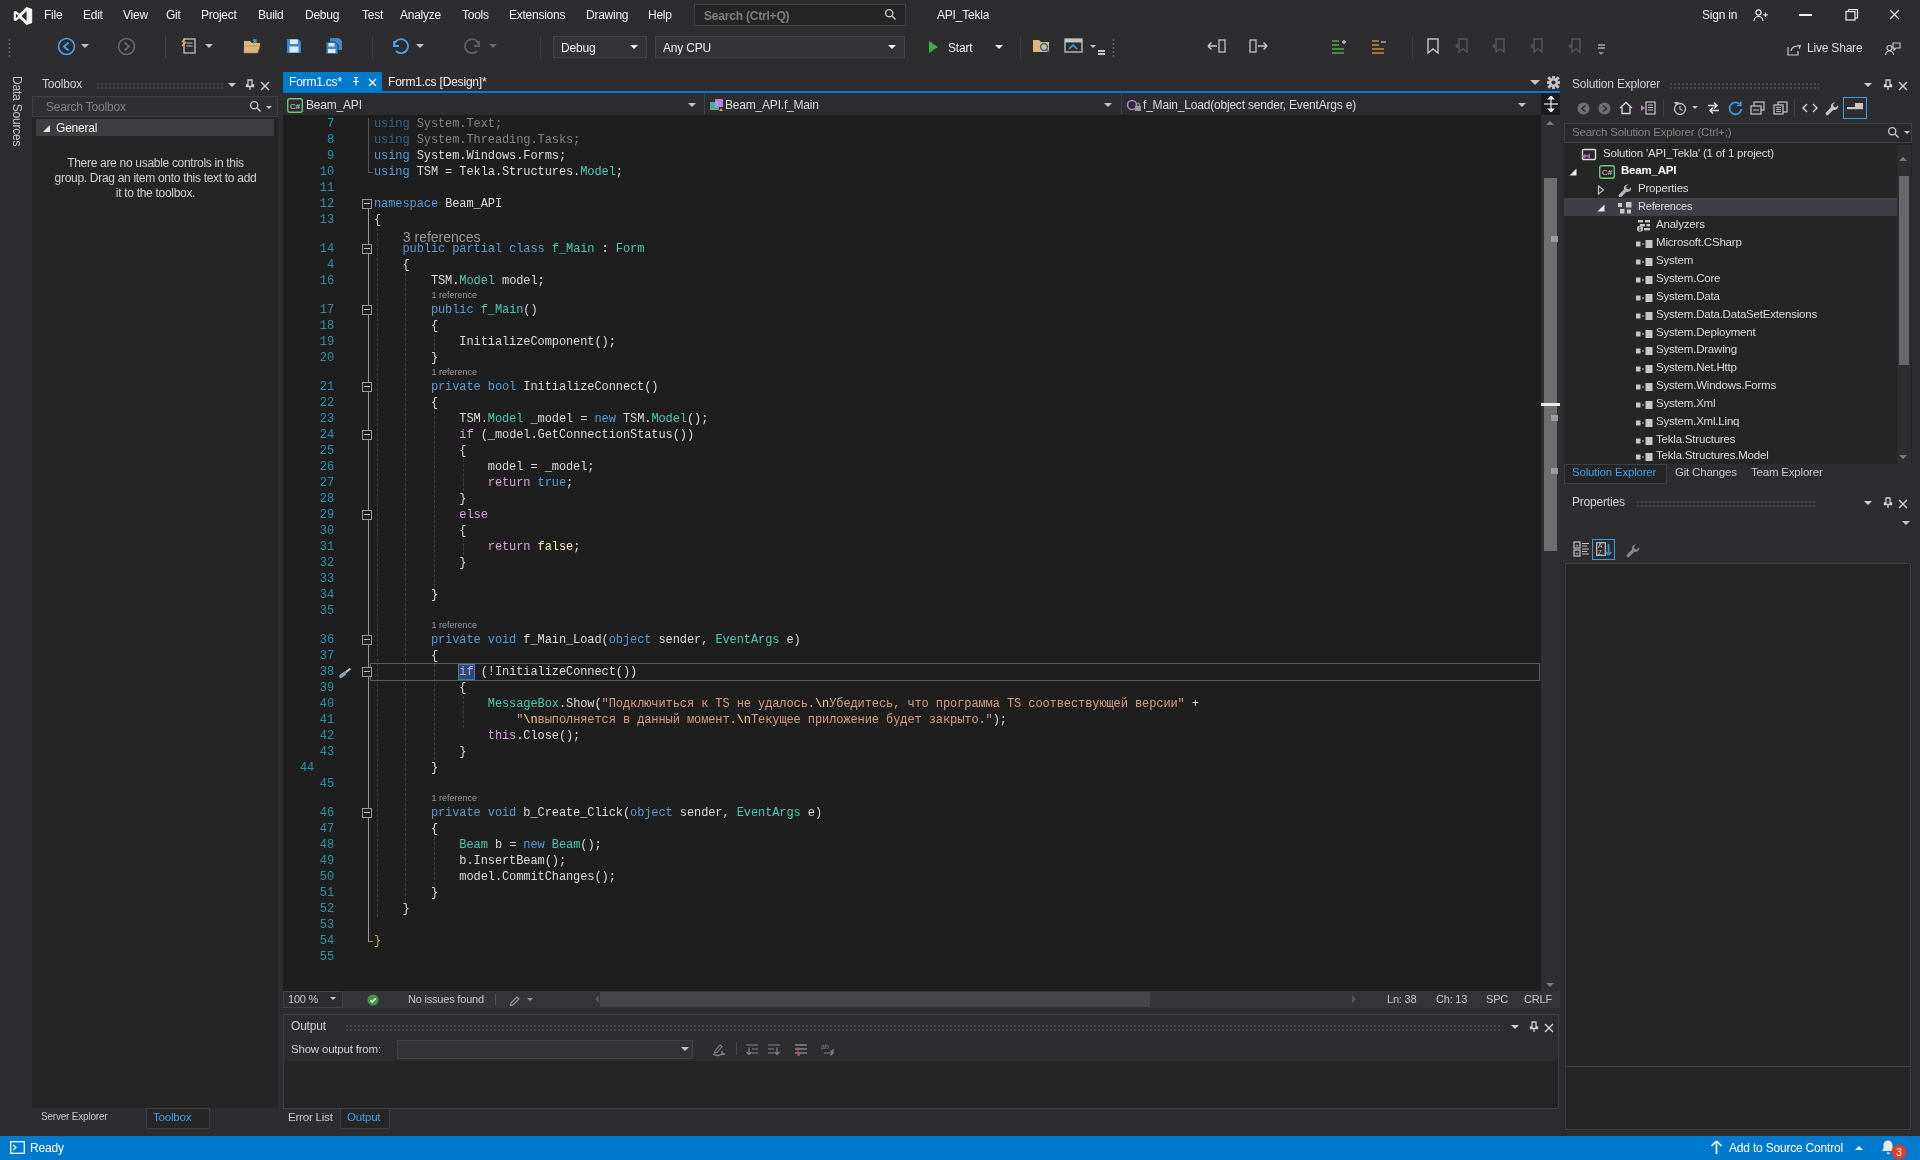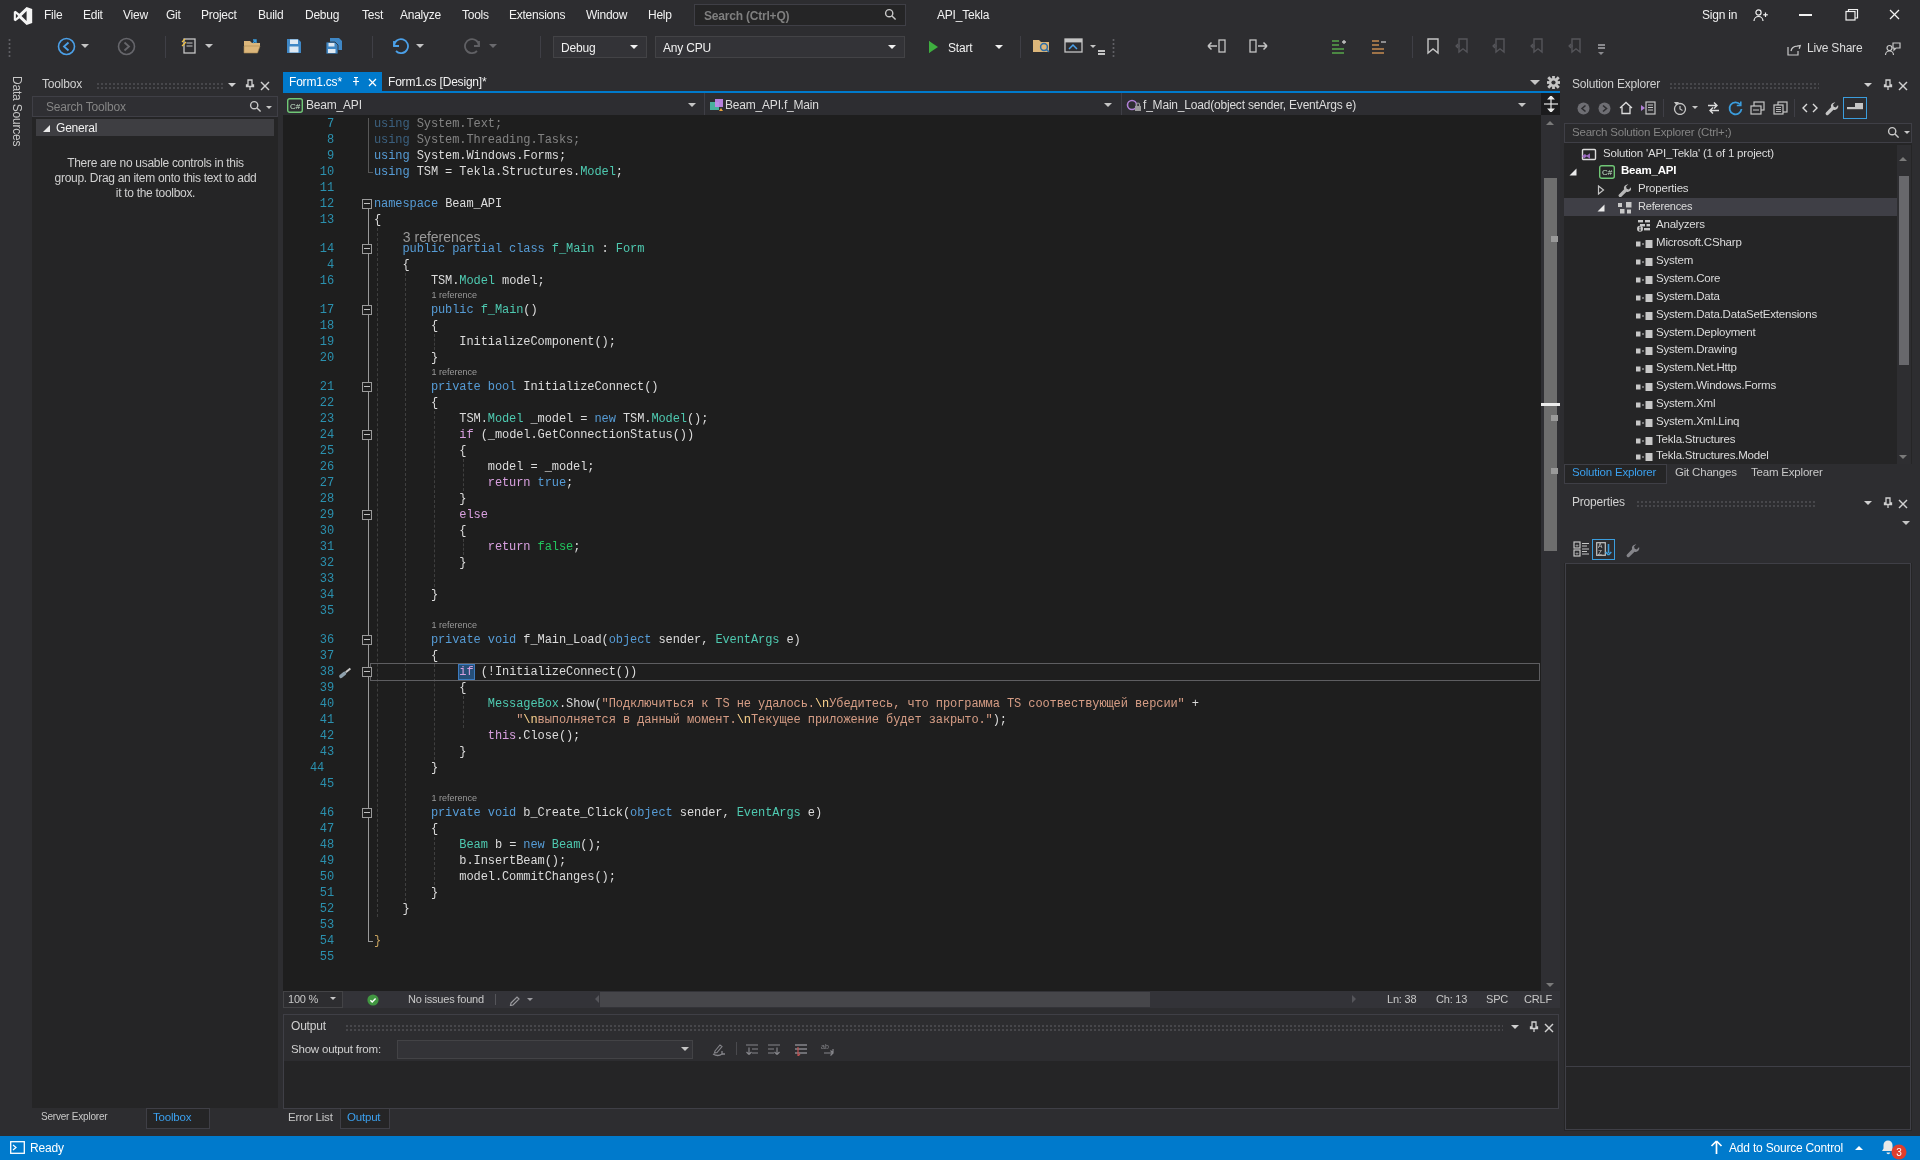--- a/index.html
+++ b/index.html
@@ -11,21 +11,21 @@
 <div style="position:absolute;left:83px;top:8px;color:#f1f1f1;font-size:12px;font-weight:normal;letter-spacing:-0.25px;font-family:'Liberation Sans',sans-serif;white-space:pre;">Edit</div>
 <div style="position:absolute;left:123px;top:8px;color:#f1f1f1;font-size:12px;font-weight:normal;letter-spacing:-0.25px;font-family:'Liberation Sans',sans-serif;white-space:pre;">View</div>
 <div style="position:absolute;left:166px;top:8px;color:#f1f1f1;font-size:12px;font-weight:normal;letter-spacing:-0.25px;font-family:'Liberation Sans',sans-serif;white-space:pre;">Git</div>
 <div style="position:absolute;left:201px;top:8px;color:#f1f1f1;font-size:12px;font-weight:normal;letter-spacing:-0.25px;font-family:'Liberation Sans',sans-serif;white-space:pre;">Project</div>
 <div style="position:absolute;left:258px;top:8px;color:#f1f1f1;font-size:12px;font-weight:normal;letter-spacing:-0.25px;font-family:'Liberation Sans',sans-serif;white-space:pre;">Build</div>
 <div style="position:absolute;left:305px;top:8px;color:#f1f1f1;font-size:12px;font-weight:normal;letter-spacing:-0.25px;font-family:'Liberation Sans',sans-serif;white-space:pre;">Debug</div>
 <div style="position:absolute;left:362px;top:8px;color:#f1f1f1;font-size:12px;font-weight:normal;letter-spacing:-0.25px;font-family:'Liberation Sans',sans-serif;white-space:pre;">Test</div>
 <div style="position:absolute;left:400px;top:8px;color:#f1f1f1;font-size:12px;font-weight:normal;letter-spacing:-0.25px;font-family:'Liberation Sans',sans-serif;white-space:pre;">Analyze</div>
 <div style="position:absolute;left:462px;top:8px;color:#f1f1f1;font-size:12px;font-weight:normal;letter-spacing:-0.25px;font-family:'Liberation Sans',sans-serif;white-space:pre;">Tools</div>
 <div style="position:absolute;left:509px;top:8px;color:#f1f1f1;font-size:12px;font-weight:normal;letter-spacing:-0.25px;font-family:'Liberation Sans',sans-serif;white-space:pre;">Extensions</div>
-<div style="position:absolute;left:586px;top:8px;color:#f1f1f1;font-size:12px;font-weight:normal;letter-spacing:-0.25px;font-family:'Liberation Sans',sans-serif;white-space:pre;">Window</div>
+<div style="position:absolute;left:586px;top:8px;color:#f1f1f1;font-size:12px;font-weight:normal;letter-spacing:-0.25px;font-family:'Liberation Sans',sans-serif;white-space:pre;">Drawing</div>
 <div style="position:absolute;left:648px;top:8px;color:#f1f1f1;font-size:12px;font-weight:normal;letter-spacing:-0.25px;font-family:'Liberation Sans',sans-serif;white-space:pre;">Help</div>
 <div style="position:absolute;left:694px;top:4px;width:212px;height:22px;background:#252526;border:1px solid #3f3f46;box-sizing:border-box;"></div>
 <div style="position:absolute;left:704px;top:9px;color:#7f7f7f;font-size:12px;font-weight:bold;letter-spacing:-0.2px;font-family:'Liberation Sans',sans-serif;white-space:pre;">Search (Ctrl+Q)</div>
 <svg style="position:absolute;left:884px;top:8px" width="13" height="13" viewBox="0 0 13 13">
     <g stroke="#c8c8c8" fill="none" stroke-width="1.4">
       <circle cx="5.2" cy="5.2" r="3.6"></circle>
       <line x1="8" y1="8" x2="11.6" y2="11.6"></line>
     </g>
   </svg>
 <div style="position:absolute;left:937px;top:8px;color:#f1f1f1;font-size:12px;font-weight:normal;letter-spacing:-0.2px;font-family:'Liberation Sans',sans-serif;white-space:pre;">API_Tekla</div>
@@ -335,21 +335,21 @@
 <div style="position:absolute;left:374px;top:460.0px;font-family:'Liberation Mono',monospace;font-size:12px;letter-spacing:-0.09px;white-space:pre;"><span style="color:#dcdcdc;">                model = _model;</span></div>
 <div style="position:absolute;left:300px;top:476.0px;width:34px;text-align:right;color:#2b91af;font-family:'Liberation Mono',monospace;font-size:12px;letter-spacing:-0.09px;">27</div>
 <div style="position:absolute;left:374px;top:476.0px;font-family:'Liberation Mono',monospace;font-size:12px;letter-spacing:-0.09px;white-space:pre;"><span style="color:#dcdcdc;">                </span><span style="color:#d8a0df;">return</span><span style="color:#dcdcdc;"> </span><span style="color:#569cd6;">true</span><span style="color:#dcdcdc;">;</span></div>
 <div style="position:absolute;left:300px;top:492.0px;width:34px;text-align:right;color:#2b91af;font-family:'Liberation Mono',monospace;font-size:12px;letter-spacing:-0.09px;">28</div>
 <div style="position:absolute;left:374px;top:492.0px;font-family:'Liberation Mono',monospace;font-size:12px;letter-spacing:-0.09px;white-space:pre;"><span style="color:#dcdcdc;">            }</span></div>
 <div style="position:absolute;left:300px;top:508.0px;width:34px;text-align:right;color:#2b91af;font-family:'Liberation Mono',monospace;font-size:12px;letter-spacing:-0.09px;">29</div>
 <div style="position:absolute;left:374px;top:508.0px;font-family:'Liberation Mono',monospace;font-size:12px;letter-spacing:-0.09px;white-space:pre;"><span style="color:#dcdcdc;">            </span><span style="color:#d8a0df;">else</span></div>
 <div style="position:absolute;left:300px;top:524.0px;width:34px;text-align:right;color:#2b91af;font-family:'Liberation Mono',monospace;font-size:12px;letter-spacing:-0.09px;">30</div>
 <div style="position:absolute;left:374px;top:524.0px;font-family:'Liberation Mono',monospace;font-size:12px;letter-spacing:-0.09px;white-space:pre;"><span style="color:#dcdcdc;">            {</span></div>
 <div style="position:absolute;left:300px;top:540.0px;width:34px;text-align:right;color:#2b91af;font-family:'Liberation Mono',monospace;font-size:12px;letter-spacing:-0.09px;">31</div>
-<div style="position:absolute;left:374px;top:540.0px;font-family:'Liberation Mono',monospace;font-size:12px;letter-spacing:-0.09px;white-space:pre;"><span style="color:#dcdcdc;">                </span><span style="color:#d8a0df;">return</span><span style="color:#dcdcdc;"> </span><span style="color:#22c55e;">false</span><span style="color:#dcdcdc;">;</span></div>
+<div style="position:absolute;left:374px;top:540.0px;font-family:'Liberation Mono',monospace;font-size:12px;letter-spacing:-0.09px;white-space:pre;"><span style="color:#dcdcdc;">                </span><span style="color:#d8a0df;">return</span><span style="color:#dcdcdc;"> </span><span style="color:#fef9c3;">false</span><span style="color:#dcdcdc;">;</span></div>
 <div style="position:absolute;left:300px;top:556.0px;width:34px;text-align:right;color:#2b91af;font-family:'Liberation Mono',monospace;font-size:12px;letter-spacing:-0.09px;">32</div>
 <div style="position:absolute;left:374px;top:556.0px;font-family:'Liberation Mono',monospace;font-size:12px;letter-spacing:-0.09px;white-space:pre;"><span style="color:#dcdcdc;">            }</span></div>
 <div style="position:absolute;left:300px;top:572.0px;width:34px;text-align:right;color:#2b91af;font-family:'Liberation Mono',monospace;font-size:12px;letter-spacing:-0.09px;">33</div>
 <div style="position:absolute;left:300px;top:588.0px;width:34px;text-align:right;color:#2b91af;font-family:'Liberation Mono',monospace;font-size:12px;letter-spacing:-0.09px;">34</div>
 <div style="position:absolute;left:374px;top:588.0px;font-family:'Liberation Mono',monospace;font-size:12px;letter-spacing:-0.09px;white-space:pre;"><span style="color:#dcdcdc;">        }</span></div>
 <div style="position:absolute;left:300px;top:604.0px;width:34px;text-align:right;color:#2b91af;font-family:'Liberation Mono',monospace;font-size:12px;letter-spacing:-0.09px;">35</div>
 <div style="position:absolute;left:431.6px;top:619.5px;color:#9a9a9a;font-size:9px;letter-spacing:0px;font-family:'Liberation Sans',sans-serif;white-space:pre;">1 reference</div>
 <div style="position:absolute;left:300px;top:633.0px;width:34px;text-align:right;color:#2b91af;font-family:'Liberation Mono',monospace;font-size:12px;letter-spacing:-0.09px;">36</div>
 <div style="position:absolute;left:374px;top:633.0px;font-family:'Liberation Mono',monospace;font-size:12px;letter-spacing:-0.09px;white-space:pre;"><span style="color:#dcdcdc;">        </span><span style="color:#569cd6;">private void</span><span style="color:#dcdcdc;"> f_Main_Load(</span><span style="color:#569cd6;">object</span><span style="color:#dcdcdc;"> sender, </span><span style="color:#4ec9b0;">EventArgs</span><span style="color:#dcdcdc;"> e)</span></div>
 <div style="position:absolute;left:300px;top:649.0px;width:34px;text-align:right;color:#2b91af;font-family:'Liberation Mono',monospace;font-size:12px;letter-spacing:-0.09px;">37</div>
@@ -359,21 +359,21 @@
 <div style="position:absolute;left:300px;top:681.0px;width:34px;text-align:right;color:#2b91af;font-family:'Liberation Mono',monospace;font-size:12px;letter-spacing:-0.09px;">39</div>
 <div style="position:absolute;left:374px;top:681.0px;font-family:'Liberation Mono',monospace;font-size:12px;letter-spacing:-0.09px;white-space:pre;"><span style="color:#dcdcdc;">            {</span></div>
 <div style="position:absolute;left:300px;top:697.0px;width:34px;text-align:right;color:#2b91af;font-family:'Liberation Mono',monospace;font-size:12px;letter-spacing:-0.09px;">40</div>
 <div style="position:absolute;left:374px;top:697.0px;font-family:'Liberation Mono',monospace;font-size:12px;letter-spacing:-0.09px;white-space:pre;"><span style="color:#dcdcdc;">                </span><span style="color:#4ec9b0;">MessageBox</span><span style="color:#dcdcdc;">.Show(</span><span style="color:#d69d85;">"Подключиться к TS не удалось.</span><span style="color:#ffd68f;">\n</span><span style="color:#d69d85;">Убедитесь, что программа TS соотвествующей версии"</span><span style="color:#dcdcdc;"> +</span></div>
 <div style="position:absolute;left:300px;top:713.0px;width:34px;text-align:right;color:#2b91af;font-family:'Liberation Mono',monospace;font-size:12px;letter-spacing:-0.09px;">41</div>
 <div style="position:absolute;left:374px;top:713.0px;font-family:'Liberation Mono',monospace;font-size:12px;letter-spacing:-0.09px;white-space:pre;"><span style="color:#dcdcdc;">                    </span><span style="color:#d69d85;">"</span><span style="color:#ffd68f;">\n</span><span style="color:#d69d85;">выполняется в данный момент.</span><span style="color:#ffd68f;">\n</span><span style="color:#d69d85;">Текущее приложение будет закрыто."</span><span style="color:#dcdcdc;">);</span></div>
 <div style="position:absolute;left:300px;top:729.0px;width:34px;text-align:right;color:#2b91af;font-family:'Liberation Mono',monospace;font-size:12px;letter-spacing:-0.09px;">42</div>
 <div style="position:absolute;left:374px;top:729.0px;font-family:'Liberation Mono',monospace;font-size:12px;letter-spacing:-0.09px;white-space:pre;"><span style="color:#dcdcdc;">                </span><span style="color:#d8a0df;">this</span><span style="color:#dcdcdc;">.Close();</span></div>
 <div style="position:absolute;left:300px;top:745.0px;width:34px;text-align:right;color:#2b91af;font-family:'Liberation Mono',monospace;font-size:12px;letter-spacing:-0.09px;">43</div>
 <div style="position:absolute;left:374px;top:745.0px;font-family:'Liberation Mono',monospace;font-size:12px;letter-spacing:-0.09px;white-space:pre;"><span style="color:#dcdcdc;">            }</span></div>
-<div style="position:absolute;left:300px;top:761.0px;width:34px;text-align:center;color:#2b91af;font-family:'Liberation Mono',monospace;font-size:12px;letter-spacing:-0.09px;">44</div>
+<div style="position:absolute;left:300px;top:761.0px;width:34px;text-align:left;color:#2b91af;font-family:'Liberation Mono',monospace;font-size:12px;letter-spacing:-0.09px;">44</div>
 <div style="position:absolute;left:374px;top:761.0px;font-family:'Liberation Mono',monospace;font-size:12px;letter-spacing:-0.09px;white-space:pre;"><span style="color:#dcdcdc;">        }</span></div>
 <div style="position:absolute;left:300px;top:777.0px;width:34px;text-align:right;color:#2b91af;font-family:'Liberation Mono',monospace;font-size:12px;letter-spacing:-0.09px;">45</div>
 <div style="position:absolute;left:431.6px;top:792.5px;color:#9a9a9a;font-size:9px;letter-spacing:0px;font-family:'Liberation Sans',sans-serif;white-space:pre;">1 reference</div>
 <div style="position:absolute;left:300px;top:806.0px;width:34px;text-align:right;color:#2b91af;font-family:'Liberation Mono',monospace;font-size:12px;letter-spacing:-0.09px;">46</div>
 <div style="position:absolute;left:374px;top:806.0px;font-family:'Liberation Mono',monospace;font-size:12px;letter-spacing:-0.09px;white-space:pre;"><span style="color:#dcdcdc;">        </span><span style="color:#569cd6;">private void</span><span style="color:#dcdcdc;"> b_Create_Click(</span><span style="color:#569cd6;">object</span><span style="color:#dcdcdc;"> sender, </span><span style="color:#4ec9b0;">EventArgs</span><span style="color:#dcdcdc;"> e)</span></div>
 <div style="position:absolute;left:300px;top:822.0px;width:34px;text-align:right;color:#2b91af;font-family:'Liberation Mono',monospace;font-size:12px;letter-spacing:-0.09px;">47</div>
 <div style="position:absolute;left:374px;top:822.0px;font-family:'Liberation Mono',monospace;font-size:12px;letter-spacing:-0.09px;white-space:pre;"><span style="color:#dcdcdc;">        {</span></div>
 <div style="position:absolute;left:300px;top:838.0px;width:34px;text-align:right;color:#2b91af;font-family:'Liberation Mono',monospace;font-size:12px;letter-spacing:-0.09px;">48</div>
 <div style="position:absolute;left:374px;top:838.0px;font-family:'Liberation Mono',monospace;font-size:12px;letter-spacing:-0.09px;white-space:pre;"><span style="color:#dcdcdc;">            </span><span style="color:#4ec9b0;">Beam</span><span style="color:#dcdcdc;"> b = </span><span style="color:#569cd6;">new</span><span style="color:#dcdcdc;"> </span><span style="color:#4ec9b0;">Beam</span><span style="color:#dcdcdc;">();</span></div>
 <div style="position:absolute;left:300px;top:854.0px;width:34px;text-align:right;color:#2b91af;font-family:'Liberation Mono',monospace;font-size:12px;letter-spacing:-0.09px;">49</div>

